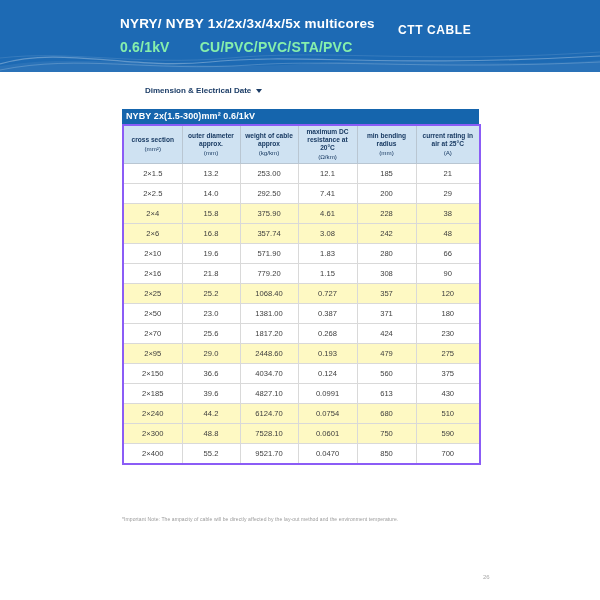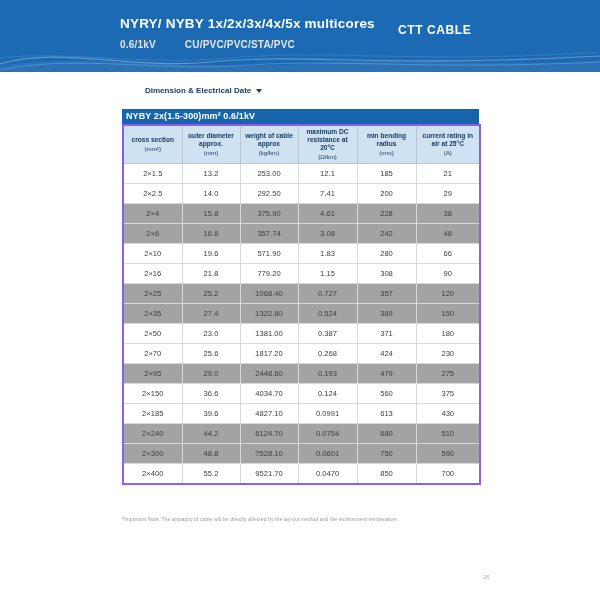--- a/index.html
+++ b/index.html
@@ -11,21 +11,21 @@
   .banner {
     position: absolute; top: 0; left: 0; width: 600px; height: 72px;
     background: #1d6ab4; overflow: hidden;
   }
   .banner-title-1 {
     position: absolute; left: 120px; top: 16px;
     color: #ffffff; font-size: 13.5px; font-weight: 700; letter-spacing: 0.2px;
   }
   .banner-title-2 {
     position: absolute; left: 120px; top: 39px;
-    color: #e5e5e5; font-size: 10px; font-weight: 600; letter-spacing: 0.2px;
+    color: #86efac; font-size: 14px; font-weight: 600; letter-spacing: 0.2px;
   }
   .banner-title-2 .construction { margin-left: 26px; }
   .logo {
     position: absolute; left: 398px; top: 23px;
     color: #ffffff; font-size: 12px; font-weight: 800; letter-spacing: 0.6px;
   }
   .waves { position: absolute; left: 0; bottom: 0; width: 600px; height: 34px; }
 
   
   .section-label {
@@ -53,21 +53,21 @@
     background: #cfe2f2; color: #14365f; font-weight: 700;
     font-size: 6.6px; line-height: 8px; height: 33px; text-align: center;
     vertical-align: middle; border: 1px solid #b9c6d2; padding: 2px 2px;
   }
   table.spec th .colunit { font-weight: 400; font-size: 6.2px; margin-top: 1px; }
   table.spec td {
     height: 20px; text-align: center; vertical-align: middle;
     color: #3d3d3d; font-size: 7.6px; border: 1px solid #d9d9d9;
     background: #ffffff; padding: 0 2px;
   }
-  table.spec tr.shaded td { background: #a3a3a3; }
+  table.spec tr.shaded td { background: #fef9c3; }
 
   
   .footnote {
     position: absolute; left: 122px; top: 516px;
     color: #9a9a9a; font-size: 5px; letter-spacing: 0.1px;
   }
   .page-number {
     position: absolute; left: 483px; top: 574px;
     color: #a8a8a8; font-size: 6px;
   }
@@ -186,28 +186,20 @@
             <td>90</td>
           </tr>
           <tr class="shaded">
             <td>2×25</td>
             <td>25.2</td>
             <td>1068.40</td>
             <td>0.727</td>
             <td>357</td>
             <td>120</td>
           </tr>
-          <tr class="shaded">
-            <td>2×35</td>
-            <td>27.4</td>
-            <td>1322.80</td>
-            <td>0.524</td>
-            <td>389</td>
-            <td>150</td>
-          </tr>
           <tr>
             <td>2×50</td>
             <td>23.0</td>
             <td>1381.00</td>
             <td>0.387</td>
             <td>371</td>
             <td>180</td>
           </tr>
           <tr>
             <td>2×70</td>

